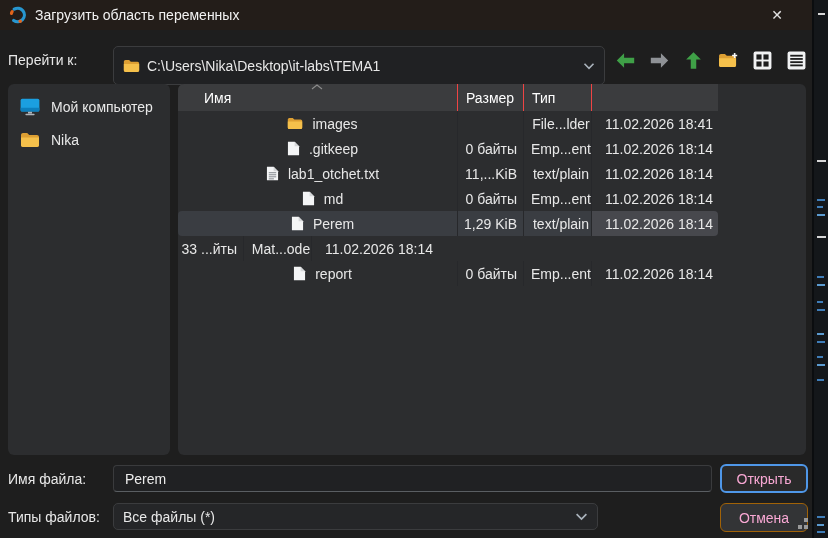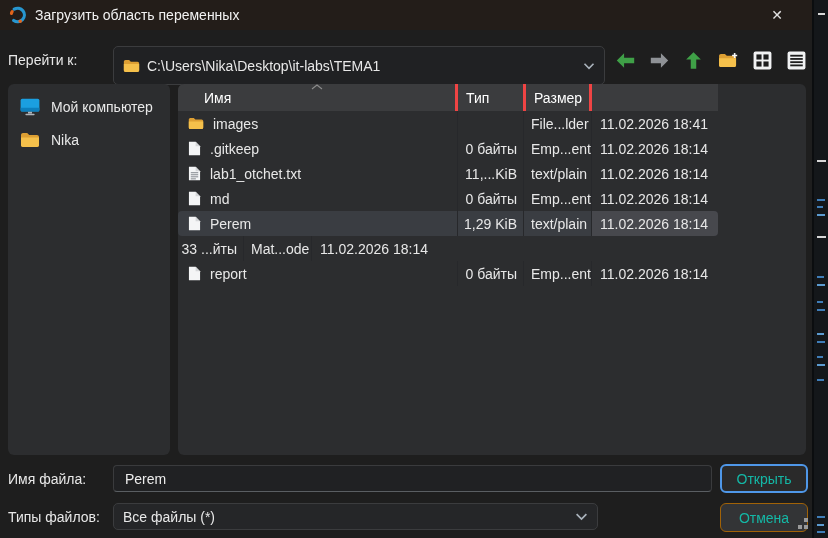--- a/index.html
+++ b/index.html
@@ -30,47 +30,47 @@
   .nav-btn { width:24px; height:24px; display:flex; align-items:center; justify-content:center; }
 
   
   .panel { position:absolute; top:84px; height:371px; background:#2c2d2f; border-radius:6px; }
   .sidebar { left:8px; width:162px; padding-top:6px; }
   .side-item { display:flex; align-items:center; gap:11px; padding:8px 12px; }
   .filepanel { left:178px; width:628px; overflow:hidden; }
 
   .fheader { position:relative; display:flex; width:540px; height:27px; background:#3b3c3e;
              align-items:center; color:#ffffff; }
-  .fh { height:27px; display:flex; align-items:center; border-right:3px solid #ef4444; }
+  .fh { height:27px; display:flex; align-items:center; border-right:1px solid #ef4444; }
   .fh-name { width:280px; padding-left:26px; }
   .fh-size { width:66px; padding-left:8px; }
   .fh-type { width:68px; padding-left:8px; }
   .fh-date { width:126px; padding-left:8px; border-right:none; }
   .sort-ind { position:absolute; left:132px; top:0; }
 
   .frow { display:flex; width:540px; height:25px; align-items:center; }
-  .cell { height:25px; display:flex; align-items:center; border-right:1px solid #27282b; }
+  .cell { height:25px; display:flex; align-items:center; border-right:1px solid #27282b;justify-content:center; }
   .c-name { width:280px; padding-left:10px; }
   .c-name .ric { margin-right:9px; flex:0 0 auto; display:flex; }
   .c-size { width:66px; justify-content:flex-end; padding-right:6px; }
   .c-type { width:68px; padding-left:7px; }
   .c-date { width:126px; padding-left:8px; border-right:none; }
   .frow.selected .cell { background:#3a3d42; }
   .frow.selected .c-name { border-radius:4px 0 0 4px; }
   .frow.selected .c-date { background:#47484d; border-radius:0 4px 4px 0; }
 
   
   .flabel { position:absolute; left:8px; }
   .text-input { position:absolute; left:113px; width:599px; height:27px; background:#202123;
                 border:1px solid #3a3b3d; border-bottom-color:#5a5e62; border-radius:4px;
                 color:#ececec; font-family:"Liberation Sans", sans-serif; font-size:14px;
                 padding:0 11px; outline:none; }
   .combo-filetype { left:113px; top:503px; width:485px; height:27px; background:#252628; }
   .btn { position:absolute; left:720px; width:88px; display:flex; align-items:center;
-         justify-content:center; border-radius:6px; color:#14b8a6; font-size:14px; }
+         justify-content:center; border-radius:6px; color:#f9a8d4; font-size:14px; }
   .btn-open { top:464px; height:29px; background:#2a2a2a; border:2px solid #4f97e8; }
   .btn-cancel { top:503px; height:29px; background:#333436; border:1px solid #a16207; }
 
   
   .bg-strip { position:absolute; left:812px; top:0; width:16px; height:538px; background:#14171a;
               border-left:2px solid #0b0d0f; }
   .frag { position:absolute; height:2px; }
   .frag.blue { background:#3f7db8; }
   .frag.lblue { background:#5b9bd0; }
   .frag.white { background:#d6d6d6; }
@@ -219,22 +219,22 @@
         <span>Nika</span>
       </div>
     </div>
 
     <div class="panel filepanel">
       <div class="fheader">
         <svg class="sort-ind" width="14" height="6">
             <use href="#i-sort-up"></use>
           </svg>
         <div class="fh fh-name">Имя</div>
+        <div class="fh fh-size">Размер</div>
         <div class="fh fh-type">Тип</div>
-        <div class="fh fh-size">Размер</div>
       </div>
 
       <div class="frow">
         <div class="cell c-name">
             <span class="ric">
               <svg width="16" height="13">
                 <use href="#i-folder"></use>
               </svg>
             </span>
             <span>images</span>

